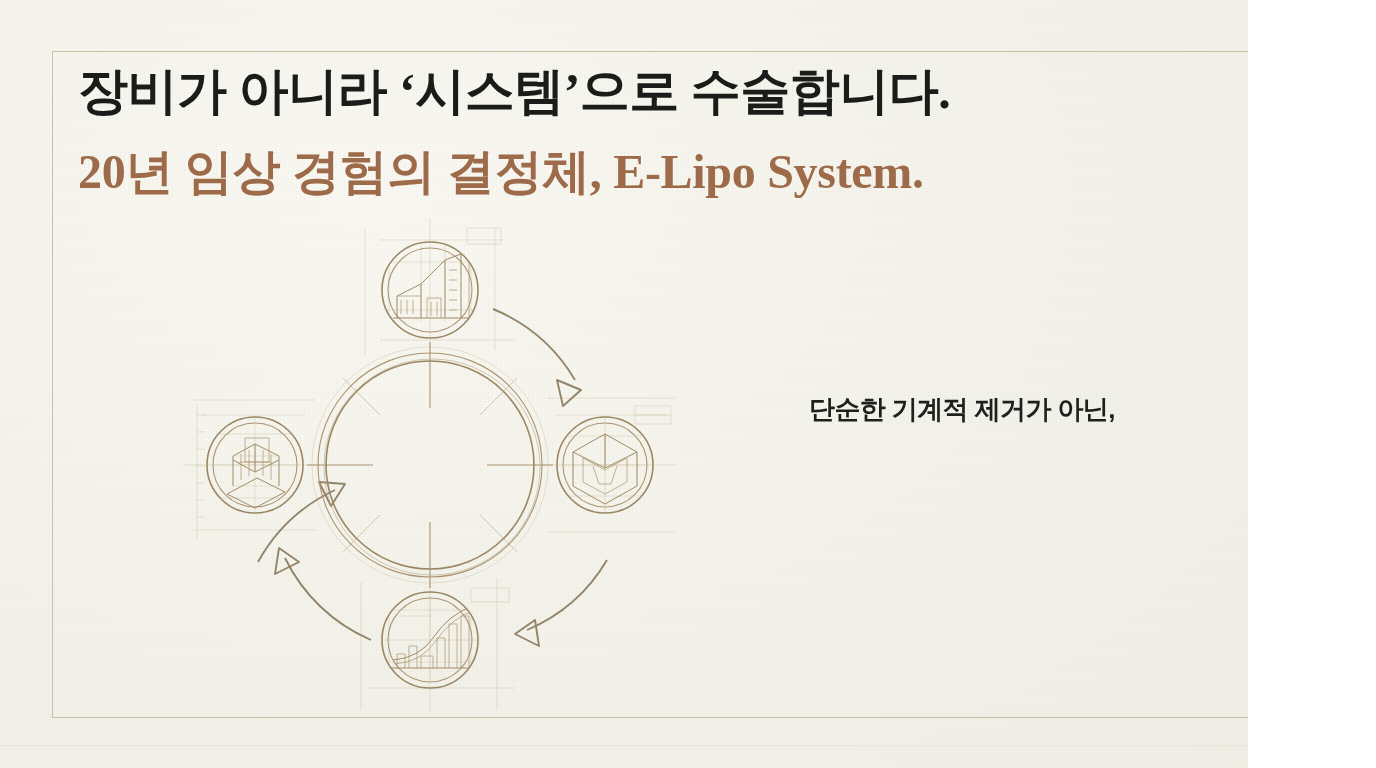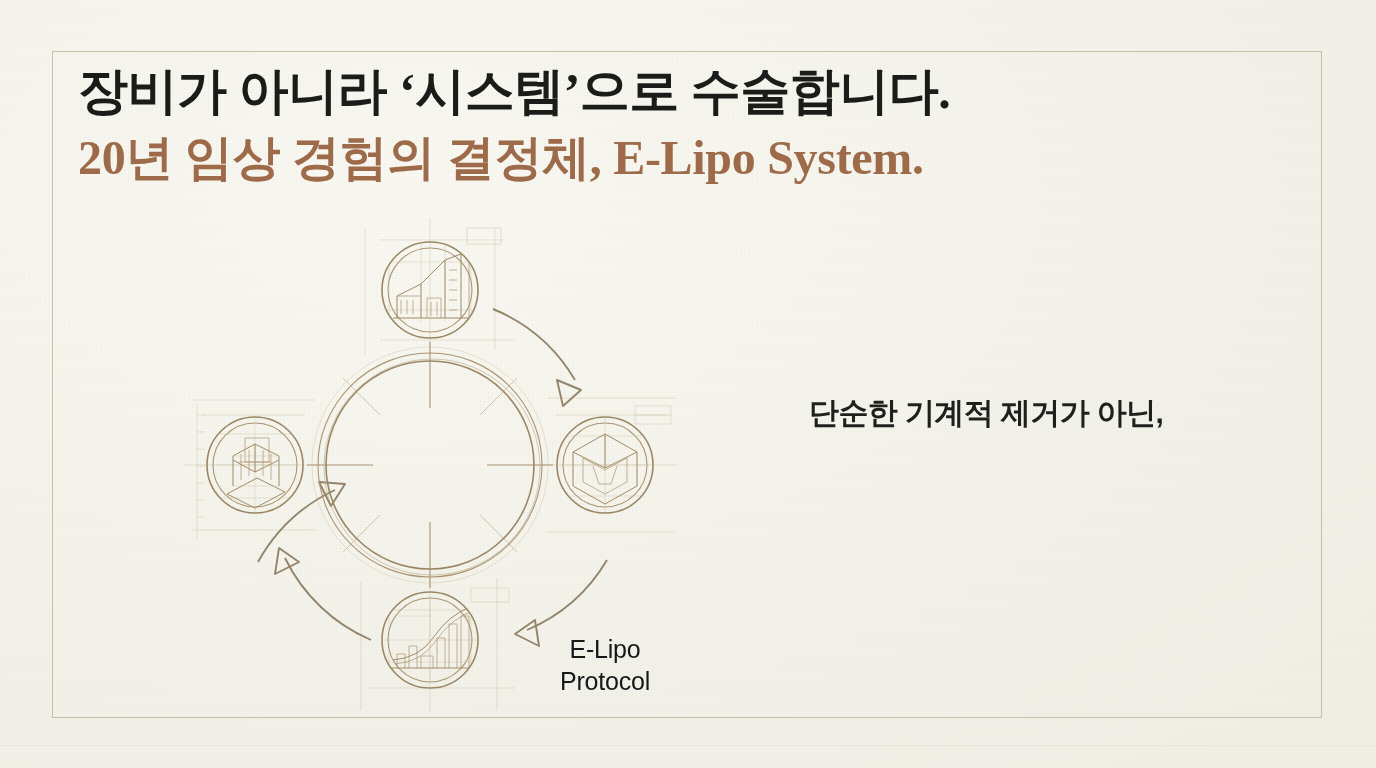--- a/index.html
+++ b/index.html
@@ -7,21 +7,21 @@
     margin: 0;
     padding: 0;
     background: #ffffff;
   }
   body {
     font-family: "Liberation Sans", "DejaVu Sans", sans-serif;
   }
 
   #slide {
     position: relative;
-    width: 1376px;
+    width: 1248px;
     height: 768px;
     overflow: hidden;
     background: #f4f3ec;
     background-image:
       radial-gradient(ellipse at 30% 25%, #f8f7f1 0%, #f3f2ea 55%, #efeee5 100%);
   }
 
   
   #paper-grain {
     position: absolute;
@@ -71,36 +71,36 @@
     white-space: nowrap;
   }
   .hl-line2 {
     font-family: "Liberation Serif", "DejaVu Serif", serif;
     font-weight: 700;
     font-size: 48px;
     line-height: 1.22;
     letter-spacing: -0.3px;
     color: #9d6b49;
     white-space: nowrap;
-    margin-top: 8px;
+    margin-top: 22px;
   }
   .hl-line2 .en {
     font-family: "Liberation Serif", "DejaVu Serif", serif;
     font-weight: 700;
   }
 
   
   #body-copy {
     position: absolute;
     left: 809px;
     top: 390px;
     width: 420px;
     font-family: "Liberation Sans", "DejaVu Sans", sans-serif;
     font-weight: 700;
-    font-size: 30px;
+    font-size: 26px;
     line-height: 1.52;
     letter-spacing: -0.6px;
     color: #1f1f1d;
   }
   #body-copy .bc-line { display: block; white-space: nowrap; }
 
   
   #diagram {
     position: absolute;
     left: 175px;
@@ -297,19 +297,15 @@
           <path class="ln-i" d="M58 276 L58 246 L80 234 L104 246 L104 276"></path>
           <path class="ln-i" d="M80 234 L80 262 M80 262 L58 250 M80 262 L104 250"></path>
           <path class="ln-i2" d="M66 270 L66 244 M74 266 L74 240 M88 240 L88 266 M96 244 L96 270"></path>
           <path class="ln-i2" d="M70 228 L94 228 L94 252 L70 252 Z"></path>
           <path class="ln-i2" d="M64 252 L96 252"></path>
           <path class="ln-ff" d="M58 246 L104 246 M58 276 L104 276"></path>
         </g>
       </g>
     </svg>
 
-    <div class="node-label-wrap">
-      <span>E-Lipo</span>
-      <span>Protocol</span>
-    </div>
   </div>
 
 </div>
 
 </body></html>

